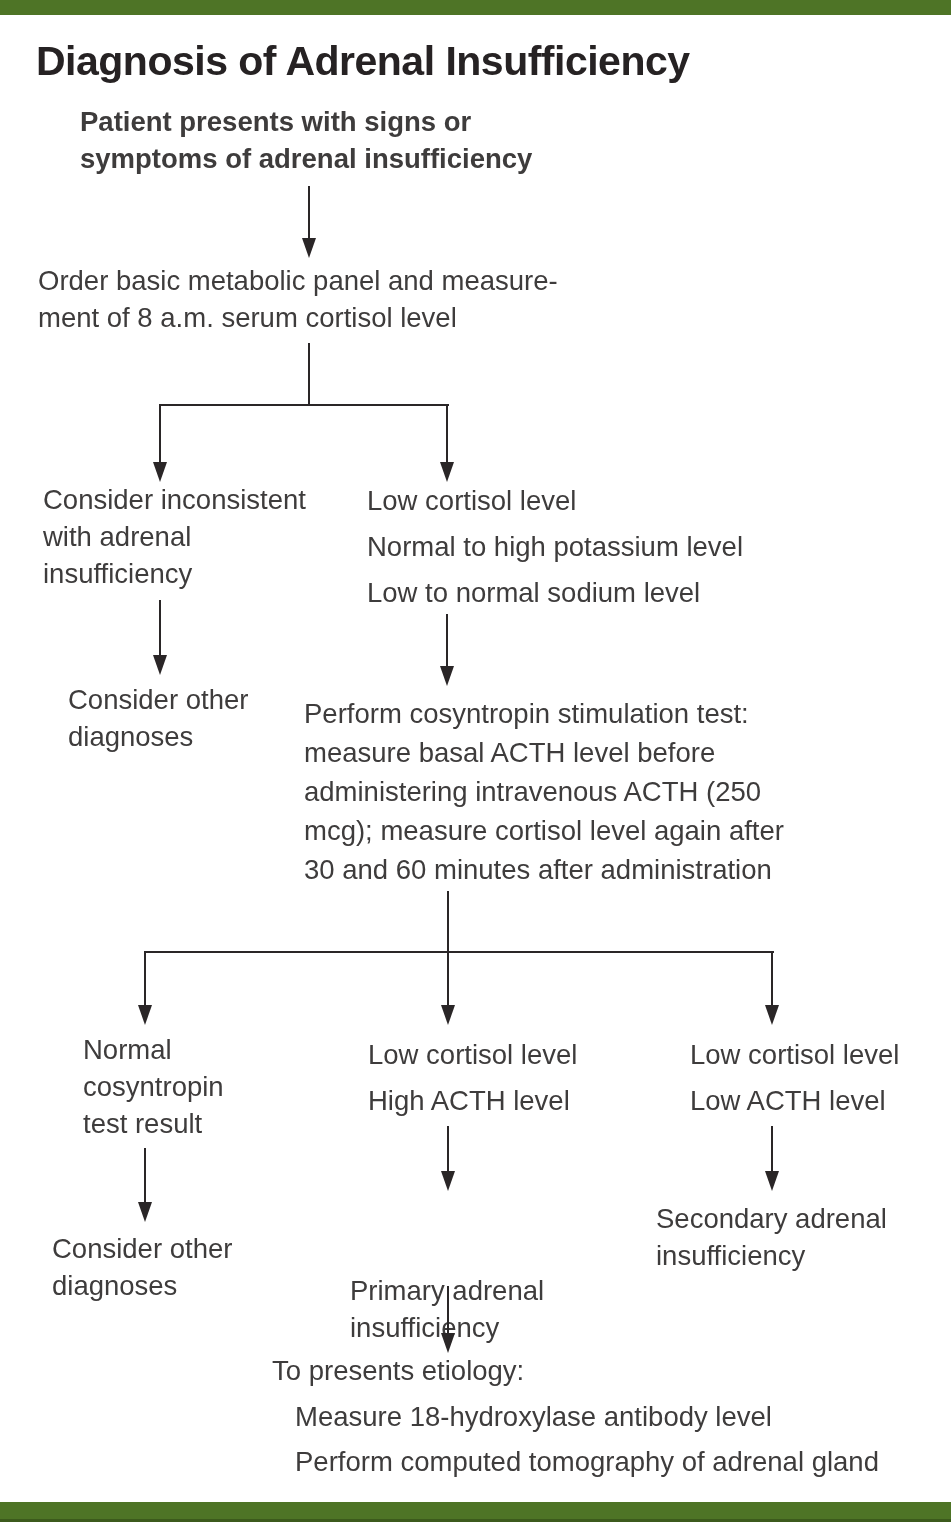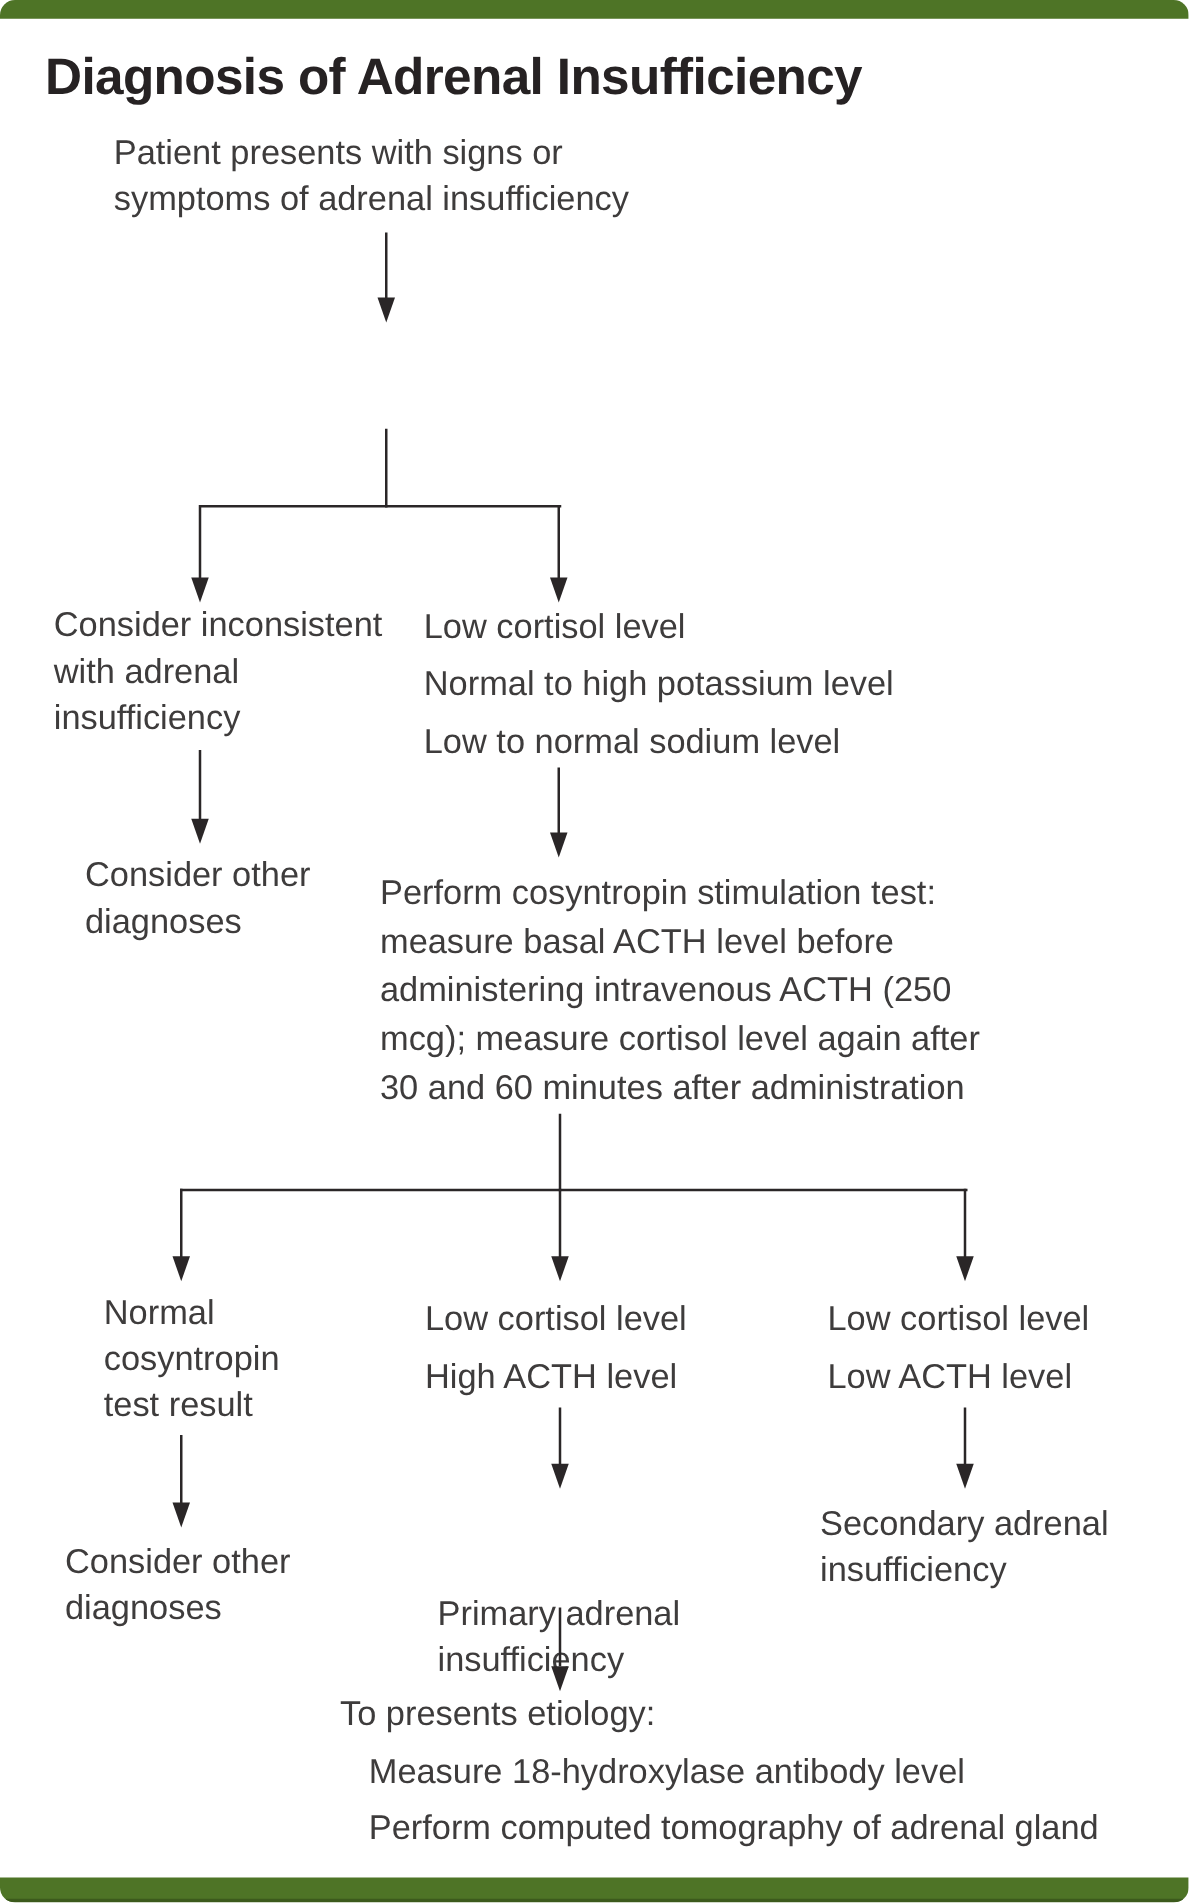--- a/index.html
+++ b/index.html
@@ -3,21 +3,20 @@
 <meta charset="utf-8">
 <style>
   html, body { margin: 0; padding: 0; background: #ffffff; }
   .page {
     position: relative;
     width: 951px;
     height: 1522px;
     background: #ffffff;
     font-family: "Liberation Sans", "DejaVu Sans", sans-serif;
     overflow: hidden;
-    border-radius: 12px;
   }
   .bar {
     position: absolute;
     left: 0;
     width: 951px;
     background: #4e7426;
   }
   .bar.top { top: 0; height: 15px; }
   .bar.bottom { top: 1502px; height: 20px; border-bottom: 3px solid #3c5a1c; box-sizing: border-box; }
   .title {
@@ -31,21 +30,21 @@
     letter-spacing: -0.5px;
     color: #262223;
   }
   .node {
     position: absolute;
     color: #3e3c3c;
     font-size: 27.5px;
     line-height: 37px;
     white-space: pre-line;
   }
-  .list { line-height: 46px; }
+  .list { line-height: 46px; margin-left: 28px; }
   .para { line-height: 39px; }
   .etiology-items { line-height: 45px; }
   .vline {
     position: absolute;
     width: 2px;
     background: #2a2627;
   }
   .hline {
     position: absolute;
     height: 2px;
@@ -62,26 +61,28 @@
 </style>
 </head>
 <body>
 
 <div class="page">
 
   <div class="bar top"></div>
 
   <h1 class="title">Diagnosis of Adrenal Insufficiency</h1>
 
-  <div class="node" style="left:91px; top:103px;">Patient presents with signs or
+  <div class="node" style="left:80px; top:103px;font-weight:bold;">Patient presents with signs or
 symptoms of adrenal insufficiency</div>
 
   <div class="vline" style="left:308px; top:186px; height:54px;"></div>
   <div class="ahead" style="left:302px; top:238px;"></div>
 
+  <div class="node" style="left:38px; top:262px;">Order basic metabolic panel and measure-
+ment of 8 a.m. serum cortisol level</div>
 
   <div class="vline" style="left:308px; top:343px; height:63px;"></div>
   <div class="hline" style="left:160px; top:404px; width:289px;"></div>
   <div class="vline" style="left:159px; top:404px; height:60px;"></div>
   <div class="ahead" style="left:153px; top:462px;"></div>
   <div class="vline" style="left:446px; top:404px; height:60px;"></div>
   <div class="ahead" style="left:440px; top:462px;"></div>
 
   <div class="node" style="left:43px; top:481px;">Consider inconsistent
 with adrenal

